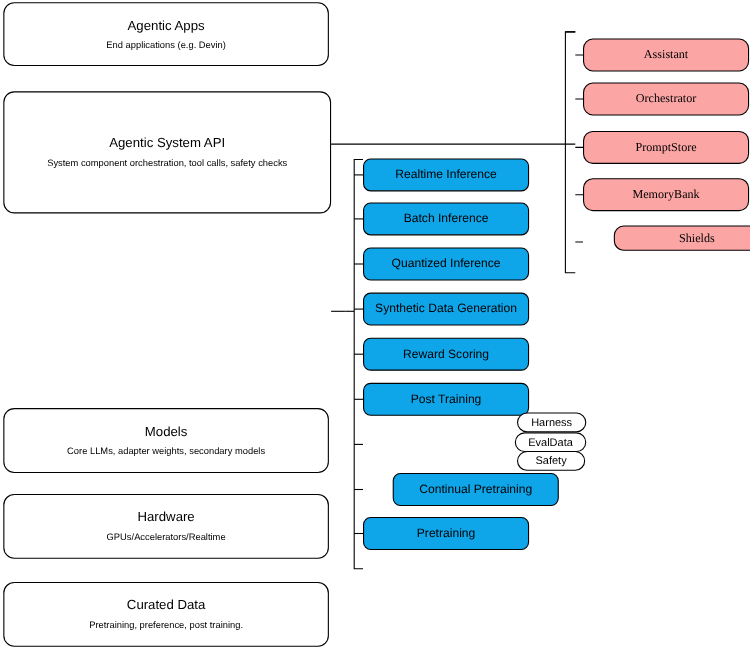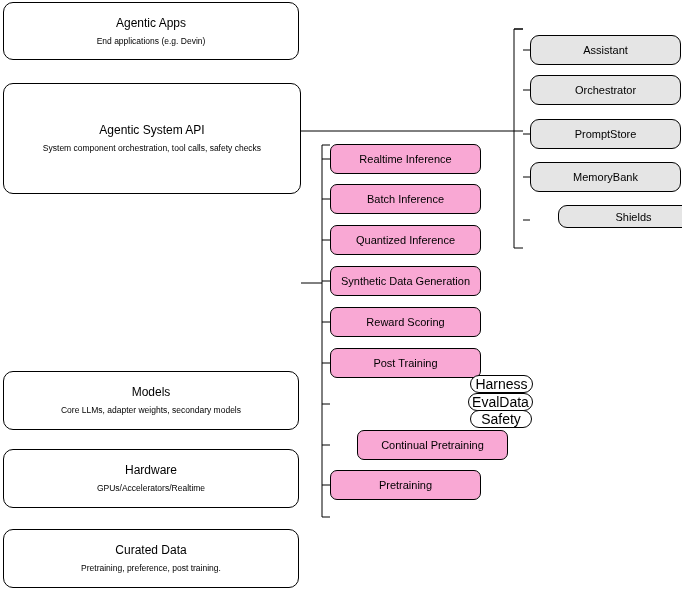--- a/index.html
+++ b/index.html
@@ -37,51 +37,52 @@
     font-size: 8.5px;
     color: #000000;
     line-height: 12px;
     margin-top: 4px;
   }
   .api-box {
     position: absolute;
     box-sizing: border-box;
     border: 1px solid #000000;
     border-radius: 9px;
-    background: #e5e5e5;
+    background: #fca5a5;
     display: flex;
     align-items: center;
     justify-content: center;
     font-size: 11px;
     color: #000000;
+    font-family: Liberation Serif, serif;
   }
   .cap-box {
     position: absolute;
     box-sizing: border-box;
     border: 1px solid #000000;
     border-radius: 7px;
-    background: #f9a8d4;
+    background: #0ea5e9;
     display: flex;
     align-items: center;
     justify-content: center;
     text-align: center;
     font-size: 11px;
     color: #000000;
   }
   .pill {
     position: absolute;
     box-sizing: border-box;
     border: 1px solid #000000;
     border-radius: 12px;
     background: #ffffff;
     display: flex;
     align-items: center;
     justify-content: center;
     text-align: center;
-    font-size: 14px;
+    font-size: 10px;
     color: #000000;
     z-index: 5;
   }
   svg.connectors {
     position: absolute;
     left: 0;
     top: 0;
     width: 682px;
     height: 591px;
     pointer-events: none;

